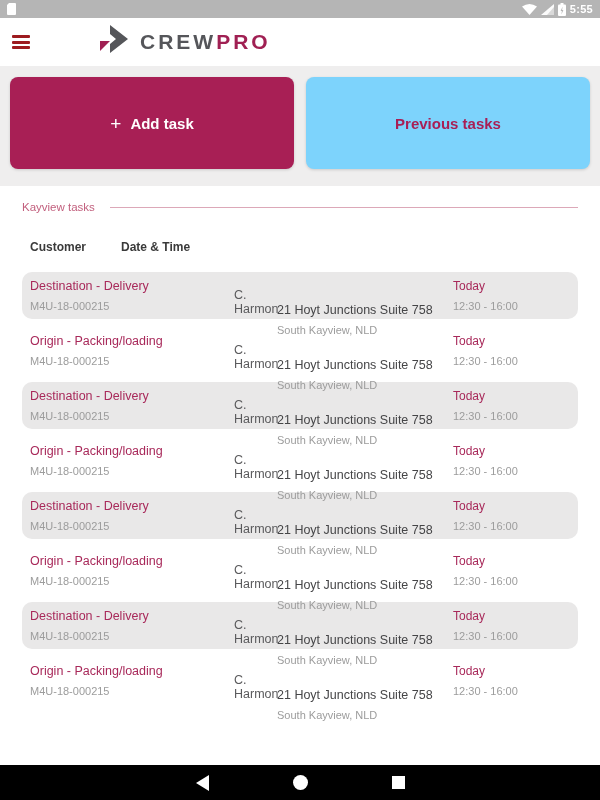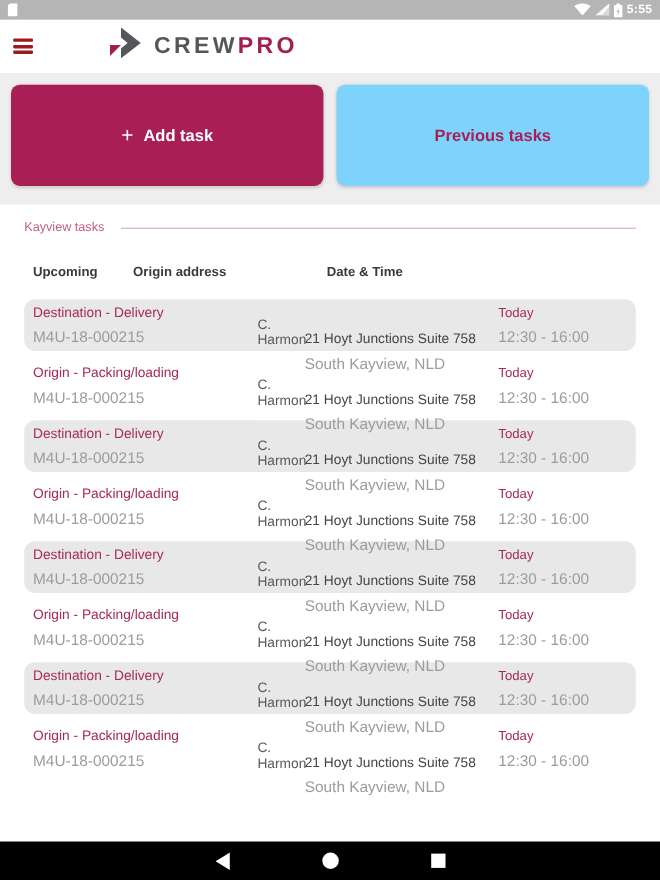--- a/index.html
+++ b/index.html
@@ -8,21 +8,21 @@
     font-family:"Liberation Sans", sans-serif;
     background:#ffffff;
     position:relative;
   }
   
   .status-bar {
     height:18px; background:#b5b5b5;
     display:flex; align-items:center; justify-content:space-between;
     padding:0 7px; color:#fff;
   }
-  .sb-right { display:flex; align-items:flex-start; gap:4px; }
+  .sb-right { display:flex; align-items:center; gap:4px; }
   .sb-time { font-size:11px; font-weight:bold; color:#fff; letter-spacing:0.3px; }
   .sim-icon svg, .wifi-icon svg, .signal-icon svg, .battery-icon svg { display:block; }
   
   .app-header {
     height:48px; background:#ffffff;
     display:flex; align-items:center;
     padding:0 12px;
     position:relative;
   }
   .hamburger { width:18px; height:14px; display:flex; flex-direction:column; justify-content:space-between; cursor:pointer; }
@@ -57,21 +57,21 @@
   .col-origin { width:176px; }
   .col-date { flex:1; }
   .rows { margin:18px 22px 0 22px; }
   .task-row {
     display:flex; height:47px; margin-bottom:8px;
     border-radius:10px; padding-left:8px; cursor:pointer;
   }
   .task-row.alt { background:#e9e8e8; }
   .cell { display:flex; flex-direction:column; justify-content:center; }
   .cell .line1 { font-size:12.5px; color:#454547;margin-top:48px; }
-  .cell .line2 { font-size:14px; color:#9c9c9c; margin-top:7px; }
+  .cell .line2 { font-size:11px; color:#9c9c9c; margin-top:7px; }
   .type-title { font-size:12.5px; color:#a8295a; }
   .date-title { font-size:12px; color:#a8295a; }
   .customer-name { font-size:12.5px; color:#5a5a5c; margin-top:12px;margin-left:48px; }
   
   .nav-bar {
     position:absolute; left:0; bottom:0; width:600px; height:35px;
     background:#000; display:flex; align-items:center; justify-content:center; gap:82px;
     z-index:5;
   }
   .nav-btn { width:16px; height:16px; display:flex; align-items:center; justify-content:center; cursor:pointer; }
@@ -138,22 +138,21 @@
     </button>
   </div>
 </div>
 
 <div class="section-row">
   <span class="section-title">Kayview tasks</span>
   <span class="section-rule"></span>
 </div>
 
 <div class="table-header">
-  <span class="hcell col-customer">Upcoming</span>
-  <span class="hcell col-origin">Origin address</span>
+  <span class="hcell col-customer">Customer</span>
   <span class="hcell col-date">Date &amp; Time</span>
 </div>
 
 <div class="rows" id="task-rows">
     <div class="task-row alt">
     <div class="cell col-type">
       <span class="type-title">Destination - Delivery</span>
       <span class="line2">M4U-18-000215</span>
     </div>
     <div class="cell col-customer">

